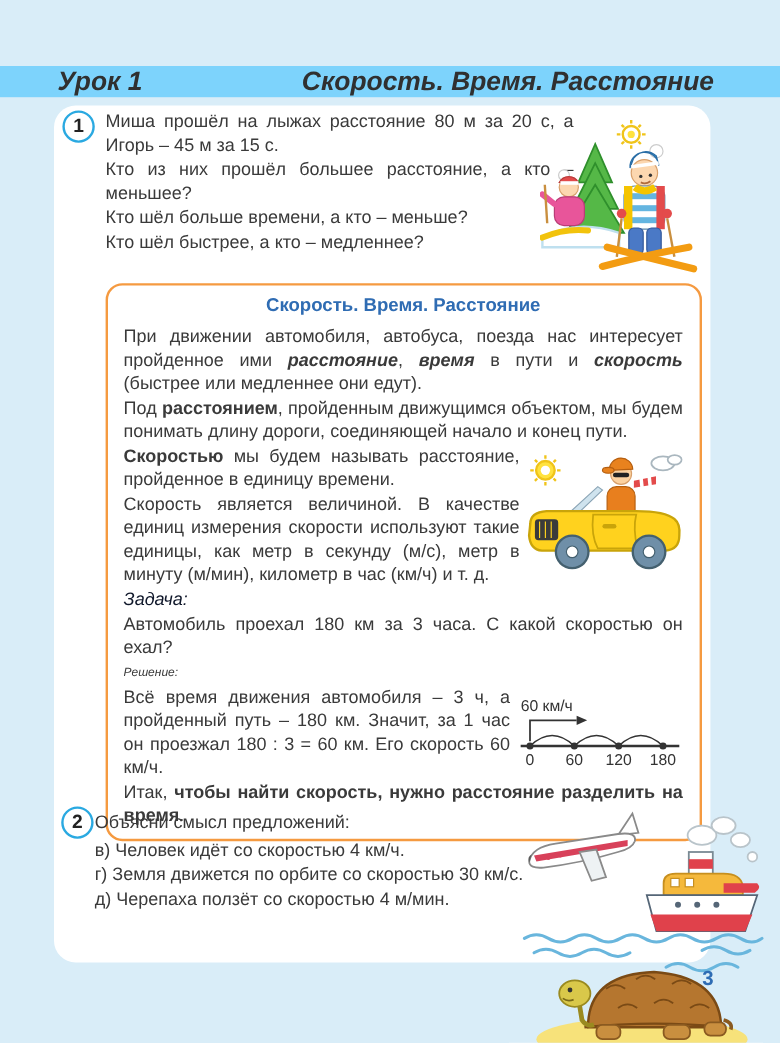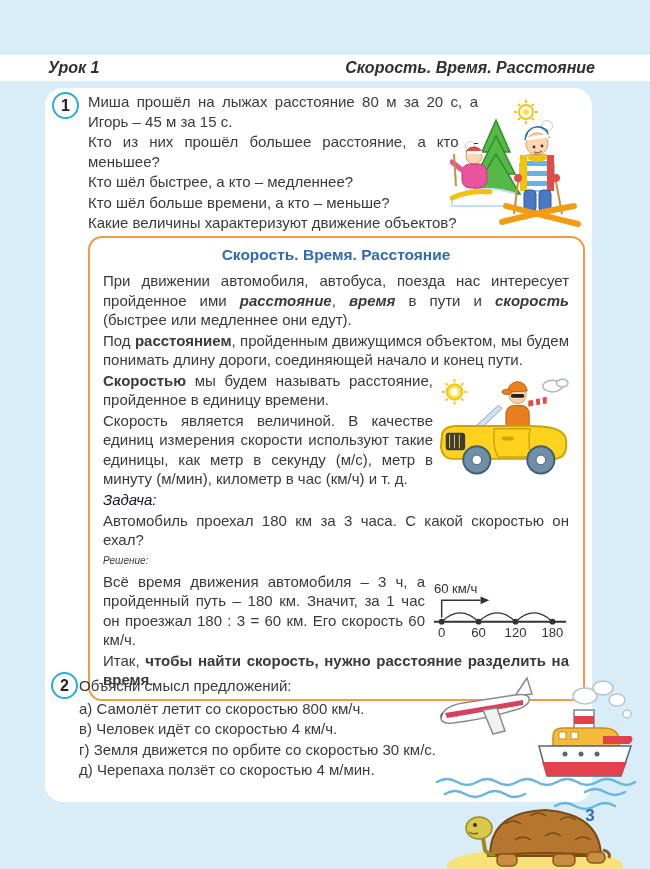--- a/index.html
+++ b/index.html
@@ -1,24 +1,24 @@
 <!DOCTYPE html>
 <html><head>
 <meta charset="utf-8">
 <style>
   html,body{margin:0;padding:0;}
   .page{
     position:relative;width:650px;height:869px;overflow:hidden;
     background:#d9edf8;font-family:"Liberation Sans",sans-serif;color:#3a3a3a;
   }
   .band{
-    position:absolute;left:0;top:55px;width:650px;height:26px;background:#ffffff;
+    position:absolute;left:0;top:55px;width:650px;height:26px;background:#7dd3fc;
     display:flex;justify-content:space-between;align-items:center;
     padding:0 55px 0 48px;box-sizing:border-box;
-    font-weight:bold;font-style:italic;font-size:16px;color:#303030;
+    font-weight:bold;font-style:italic;font-size:22px;color:#303030;
   }
   .panel{
     position:absolute;left:45px;top:88px;width:547px;height:714px;
     background:#ffffff;border-radius:18px;
   }
   .qnum{
     position:absolute;width:27px;height:27px;border:2px solid #2aa9e1;border-radius:50%;
     background:#fff;display:flex;align-items:center;justify-content:center;
     font-weight:bold;font-size:16px;color:#222;box-sizing:border-box;
   }
@@ -61,23 +61,22 @@
   </div>
 
   <div class="panel">
 
     <div class="qnum" style="left:7px;top:4px;">
       <span>1</span>
     </div>
     <div class="task1-text txt">
       <p>Миша прошёл на лыжах расстояние 80 м за 20 с, а Игорь – 45 м за 15 с.</p>
       <p>Кто из них прошёл большее расстояние, а кто – меньшее?</p>
+      <p>Кто шёл больше времени, а кто – меньше?</p>
       <p>Кто шёл быстрее, а кто – медленнее?</p>
-      <p>Кто шёл больше времени, а кто – меньше?</p>
-      <p>Какие величины характеризуют движение объектов?</p>
     </div>
 
     <svg class="illu" style="left:405px;top:6px;" width="132" height="138" viewBox="0 0 132 138">
 
       <g stroke="#f0c419" stroke-width="2" fill="none">
         <circle cx="76" cy="18" r="7" fill="#fff"></circle>
         <circle cx="76" cy="18" r="3" fill="#ffe23e" stroke="none"></circle>
         <line x1="76" y1="6" x2="76" y2="9"></line>
           <line x1="76" y1="27" x2="76" y2="30"></line>
         <line x1="64" y1="18" x2="67" y2="18"></line>
@@ -221,21 +220,20 @@
       </div>
 
       <p><span>Итак, </span><span class="b">чтобы найти скорость, нужно расстояние разделить на время</span><span>.</span></p>
     </div>
 
     <div class="qnum" style="left:6px;top:584px;">
       <span>2</span>
     </div>
     <div class="task2-text txt">
       <p class="intro">Объясни смысл предложений:</p>
-      <p>а) Самолёт летит со скоростью 800 км/ч.</p>
       <p>в) Человек идёт со скоростью 4 км/ч.</p>
       <p>г) Земля движется по орбите со скоростью 30 км/с.</p>
       <p>д) Черепаха ползёт со скоростью 4 м/мин.</p>
     </div>
 
     <svg class="illu" style="left:390px;top:586px;" width="202" height="212" viewBox="0 0 202 212">
 
       <g>
         <polygon points="80,22 92,4 97,20" fill="#fff" stroke="#8a8a8a" stroke-width="1.5"></polygon>
         <path d="M6,44 Q8,32 28,29 L80,21 Q96,19 94,27 Q92,33 80,36 Q50,45 18,49 Q6,50 6,44 Z" fill="#fff" stroke="#8a8a8a" stroke-width="1.5"></path>

